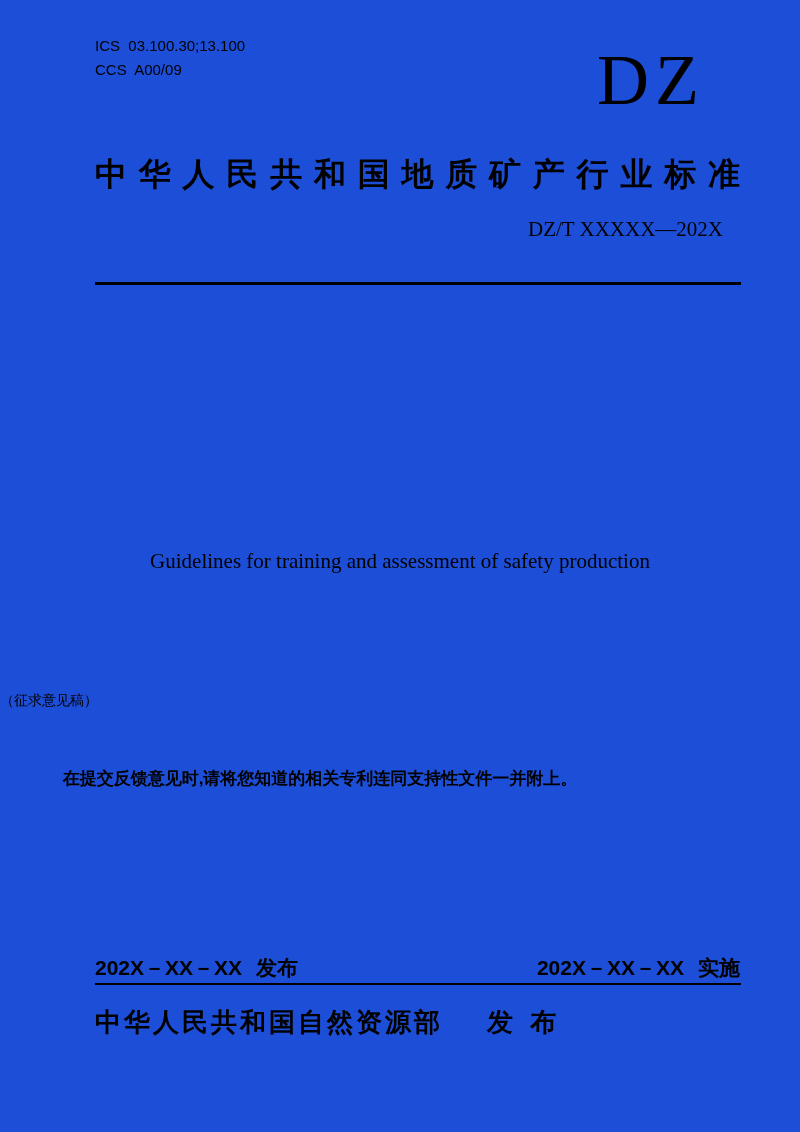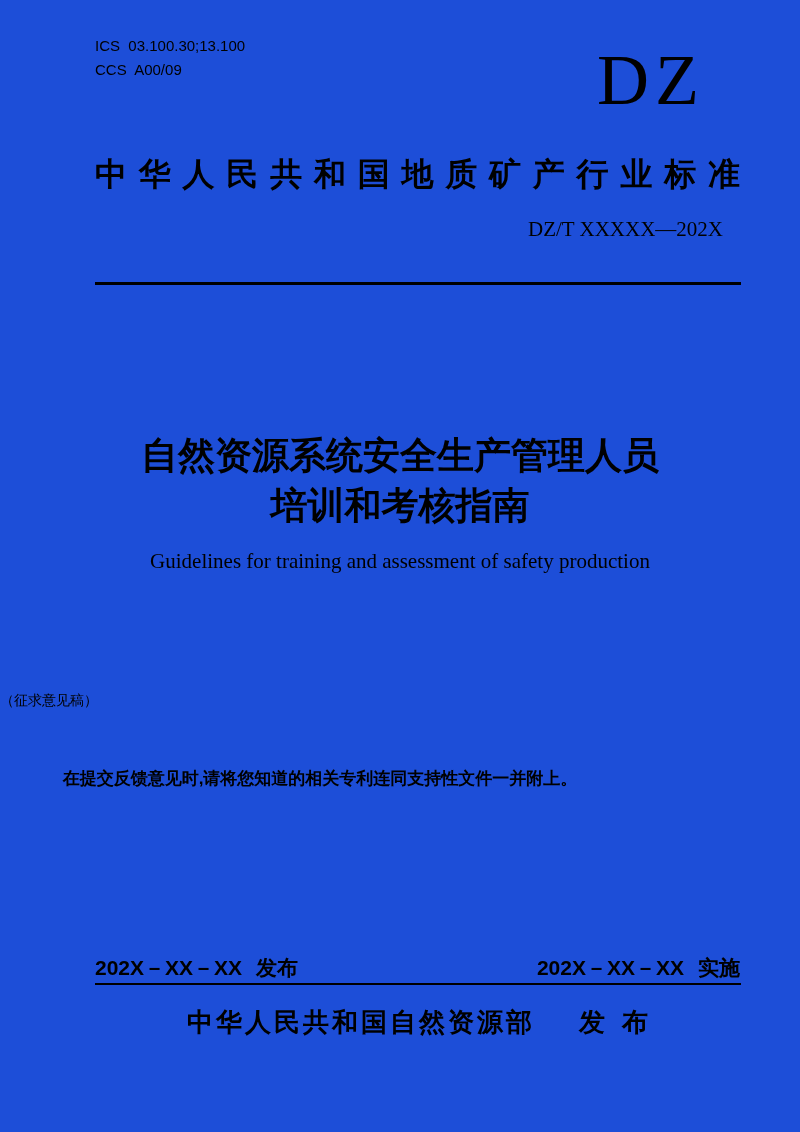--- a/index.html
+++ b/index.html
@@ -142,21 +142,20 @@
     height: 2px;
     background: #000;
   }
 
   
   .publisher-row {
     left: 95px;
     top: 1005px;
     width: 645px;
     display: flex;
-    justify-content: center;
     align-items: baseline;
     gap: 44px;
     font-weight: bold;
     font-size: 26px;
     line-height: 34px;
     color: #000;
   }
   .publisher-name { letter-spacing: 3px; }
   .publisher-action { letter-spacing: 0; word-spacing: 10px; white-space: pre; }
 </style>
@@ -185,24 +184,20 @@
       <span>行</span>
       <span>业</span>
       <span>标</span>
       <span>准</span>
     </div>
 
   <div class="abs std-code"><span class="prefix">DZ/T </span><span class="number">XXXXX—202X</span></div>
 
   <div class="abs top-rule"></div>
 
-  <div class="abs cn-title">
-    <div>自然资源系统安全生产管理人员</div>
-    <div>培训和考核指南</div>
-  </div>
 
   <div class="abs en-title">
     <div>Guidelines for training and assessment of safety production</div>
   </div>
 
   <div class="abs draft-note">（征求意见稿）</div>
 
   <div class="abs patent-note">在提交反馈意见时,请将您知道的相关专利连同支持性文件一并附上。</div>
 
   <div class="abs dates-row">

